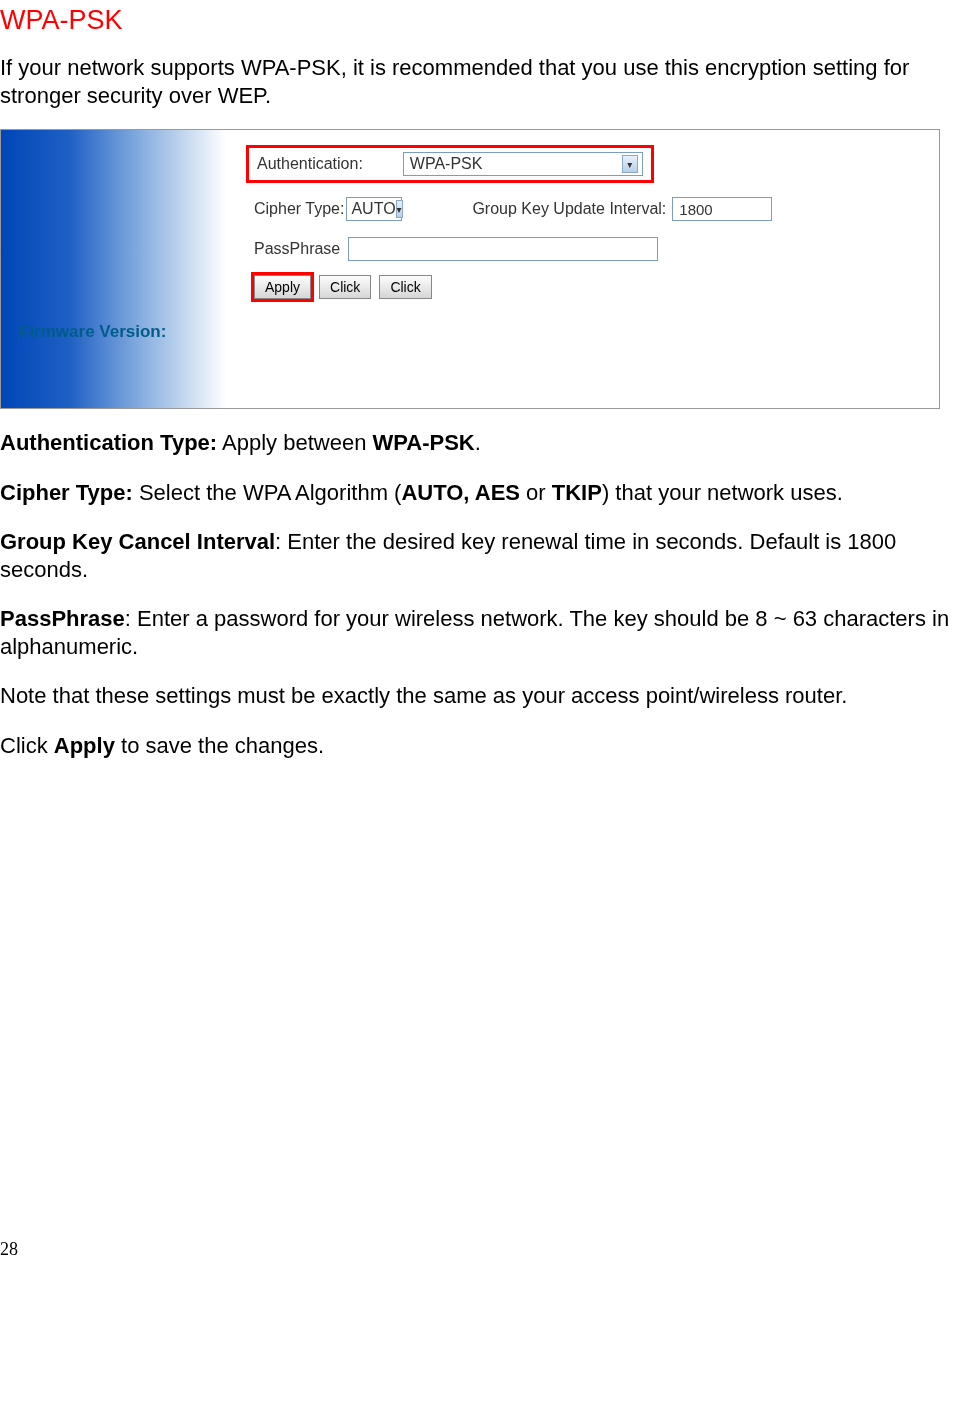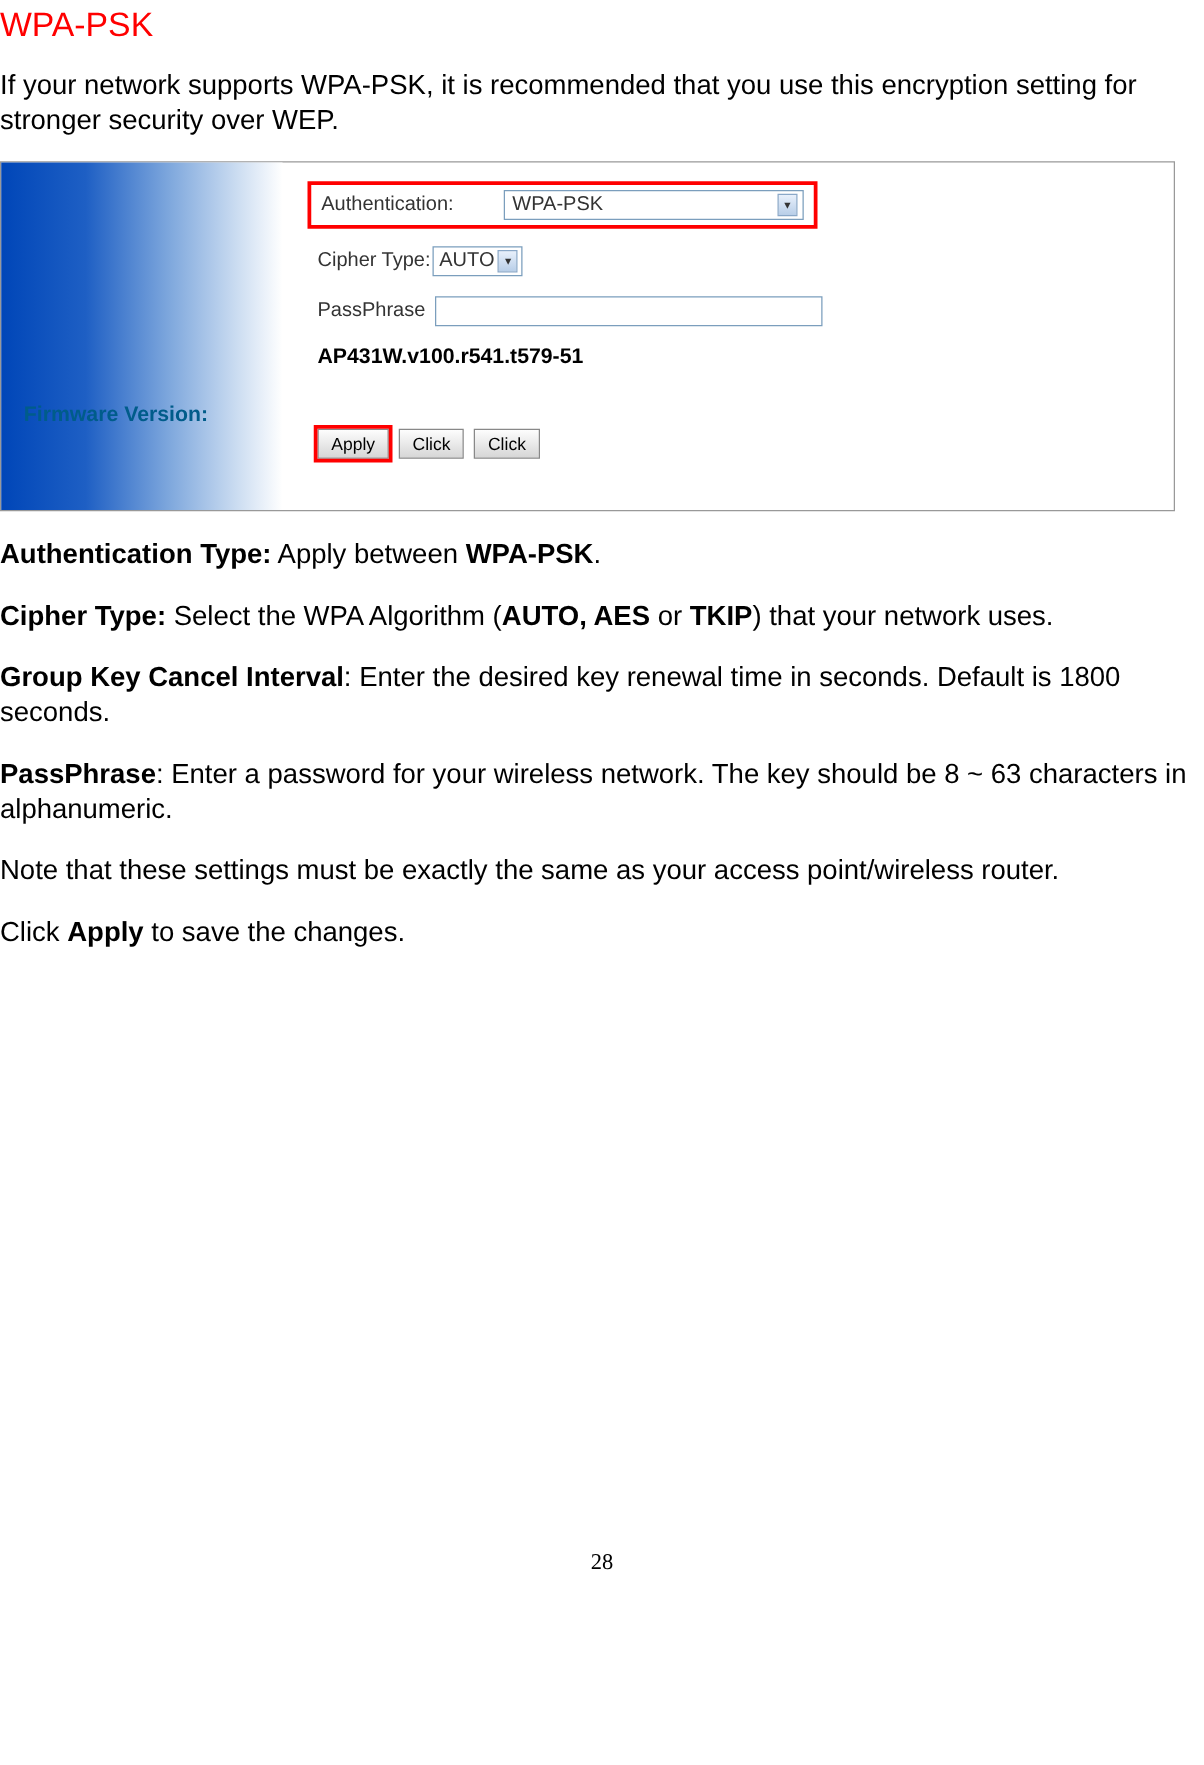--- a/index.html
+++ b/index.html
@@ -86,21 +86,21 @@
     }
     .cipher-row {
       display: flex;
       align-items: center;
       gap: 70px;
       margin-bottom: 16px;
       padding-left: 8px;
     }
     .cipher-select-wrap {
       border: 1px solid #7b9ebd;
-      width: 72px;
+      width: 56px;
       height: 24px;
       display: flex;
       align-items: center;
       justify-content: space-between;
       padding: 0 3px 0 4px;
       background: #fff;
     }
     .interval-input {
       border: 1px solid #7b9ebd;
       width: 100px;
@@ -151,21 +151,20 @@
     }
     .body-para {
       font-size: 22px;
       line-height: 1.25;
       margin-bottom: 22px;
     }
     .bold {
       font-weight: bold;
     }
     .page-number {
-      text-align: center;
       font-size: 18px;
       font-family: 'Times New Roman', serif;
       margin-top: 480px;
     }
     .label-text {
       font-size: 16px;
       color: #333;
     }
   </style>
 </head>
@@ -188,26 +187,31 @@
       </div>
     </div>
     <div class="cipher-row">
       <div style="display:flex;align-items:center;gap:2px;">
         <span class="label-text">Cipher Type:</span>
         <div class="cipher-select-wrap">
           <span>AUTO</span>
           <span class="dropdown-arrow">▾</span>
         </div>
       </div>
+      <div style="display:flex;align-items:center;gap:6px;">
+        <span class="label-text">Group Key Update Interval:</span>
+        <div class="interval-input">
+          <span>1800</span>
+        </div>
+      </div>
     </div>
     <div class="pass-row">
       <span class="label-text">PassPhrase</span>
       <div class="pass-input"></div>
     </div>
-    <div class="firmware-value">AP431W.v100.r541.t579-51</div>
     <div class="button-row">
       <button class="btn btn-highlight">Apply</button>
       <button class="btn">Click</button>
       <button class="btn">Click</button>
     </div>
   </div>
 </div>
 
 <p class="body-para">
   <span class="bold">Authentication Type:</span><span> Apply between </span><span class="bold">WPA-PSK</span><span>.</span>

